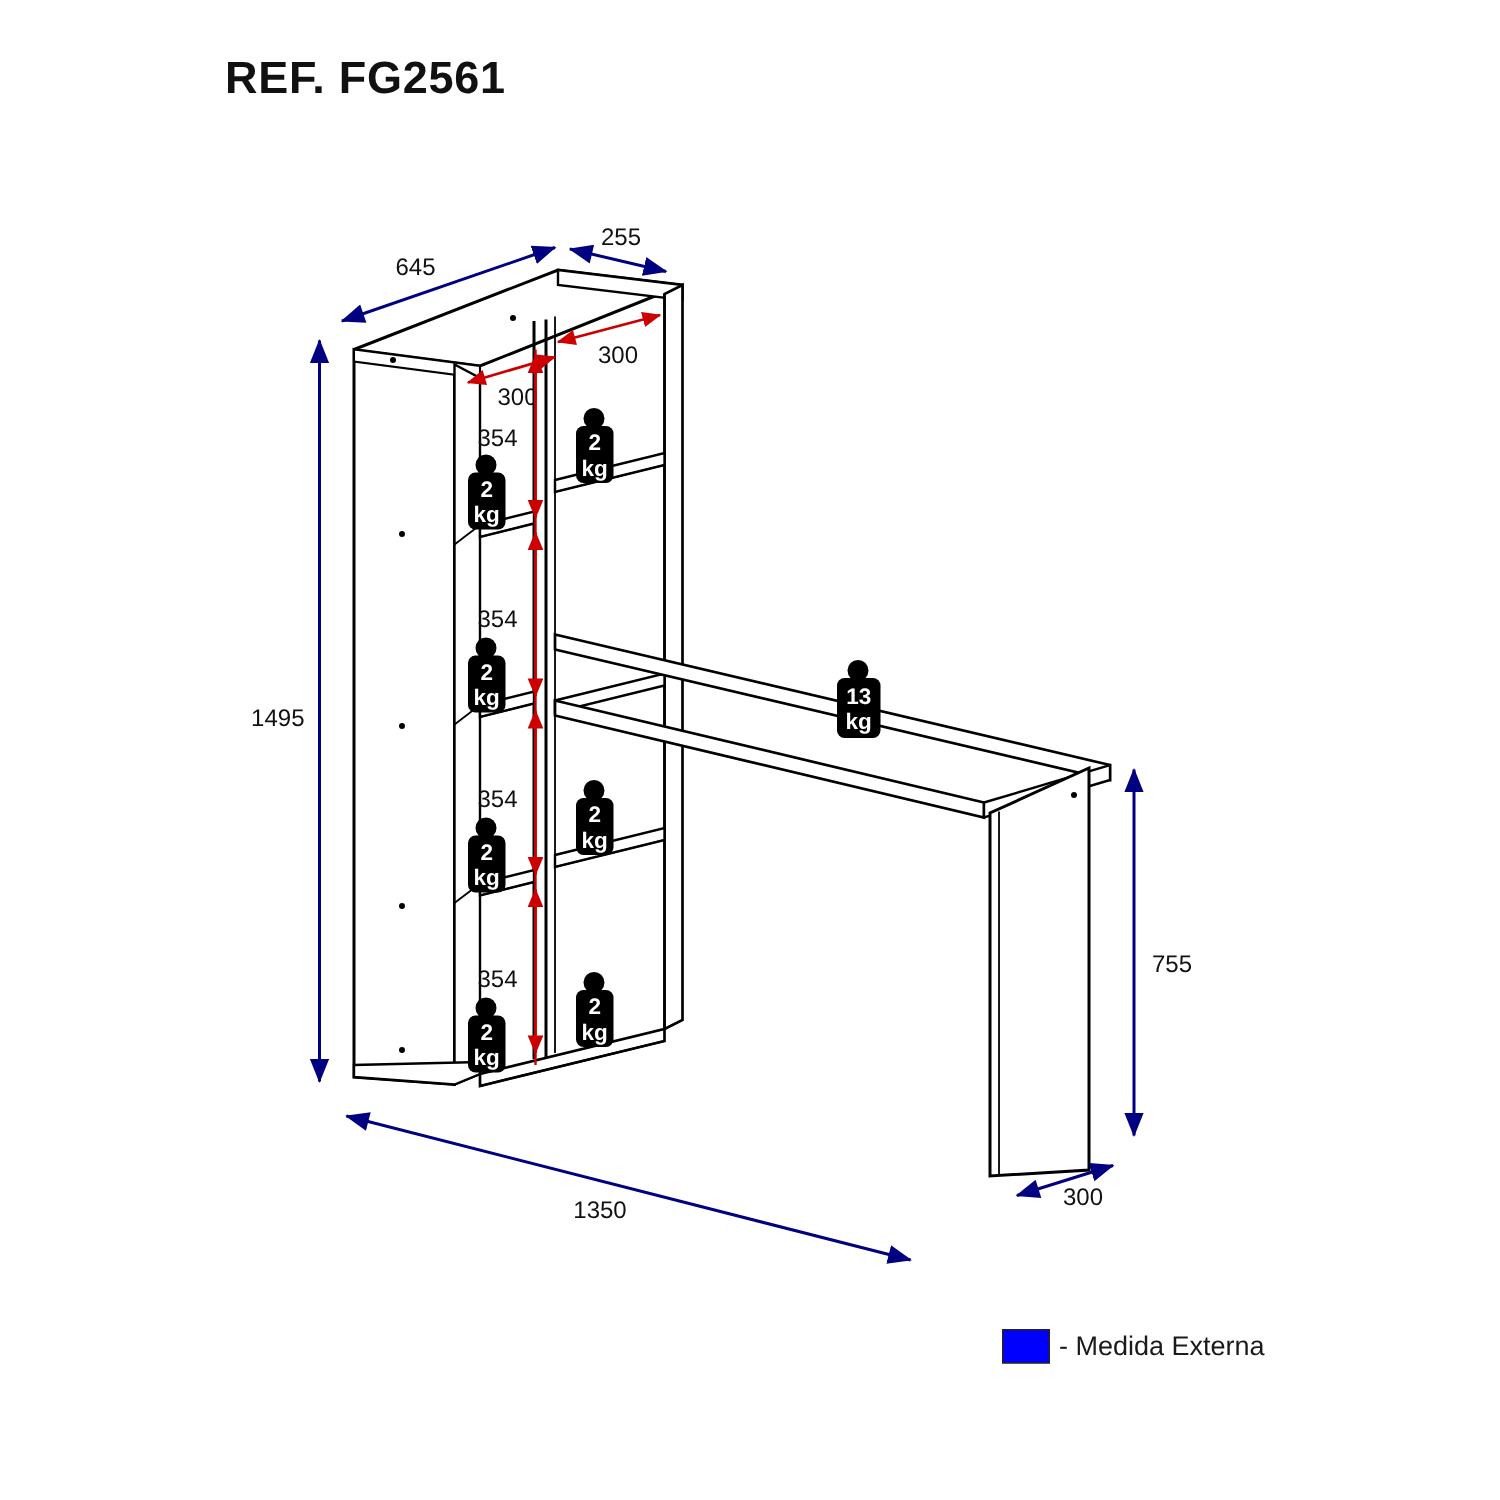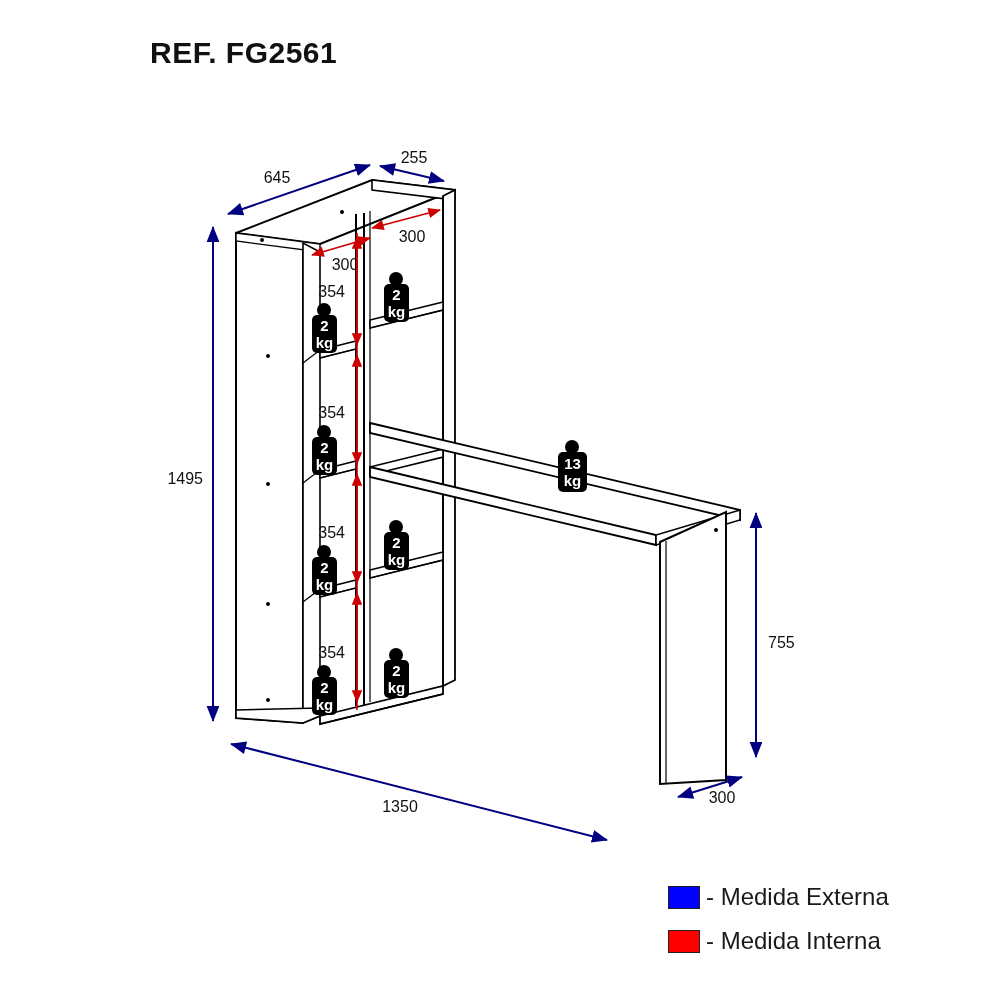--- a/index.html
+++ b/index.html
@@ -49,21 +49,21 @@
     height: 34px;
     margin-bottom: 10px;
   }
   .swatch {
     width: 30px;
     height: 21px;
     border: 1px solid #222222;
     flex: 0 0 auto;
   }
   .legend-label {
-    font-size: 24px;
+    font-size: 18px;
     color: #1a1a1a;
     margin-left: 6px;
     white-space: nowrap;
     font-family: "Liberation Sans", sans-serif;
   }
   text {
     font-family: "Liberation Sans", sans-serif;
   }
   .dim-text {
     font-size: 16px;
@@ -258,19 +258,15 @@
       <text class="kg-text" x="14.5" y="46" font-size="15" text-anchor="middle">kg</text>
     </g>
 
   </svg>
 
   <div class="legend">
     <div class="legend-row">
       <div class="swatch" style="background:#0000FF"></div>
       <div class="legend-label">- Medida Externa</div>
     </div>
-    <div class="legend-row">
-      <div class="swatch" style="background:#FF0000"></div>
-      <div class="legend-label">- Medida Interna</div>
-    </div>
   </div>
 
 </div>
 
 </body></html>

